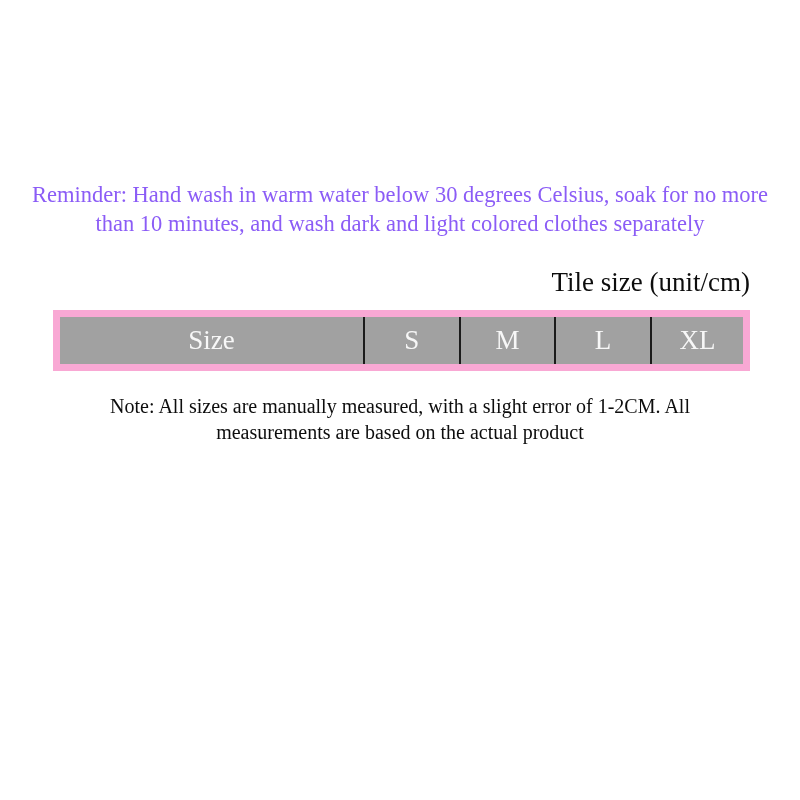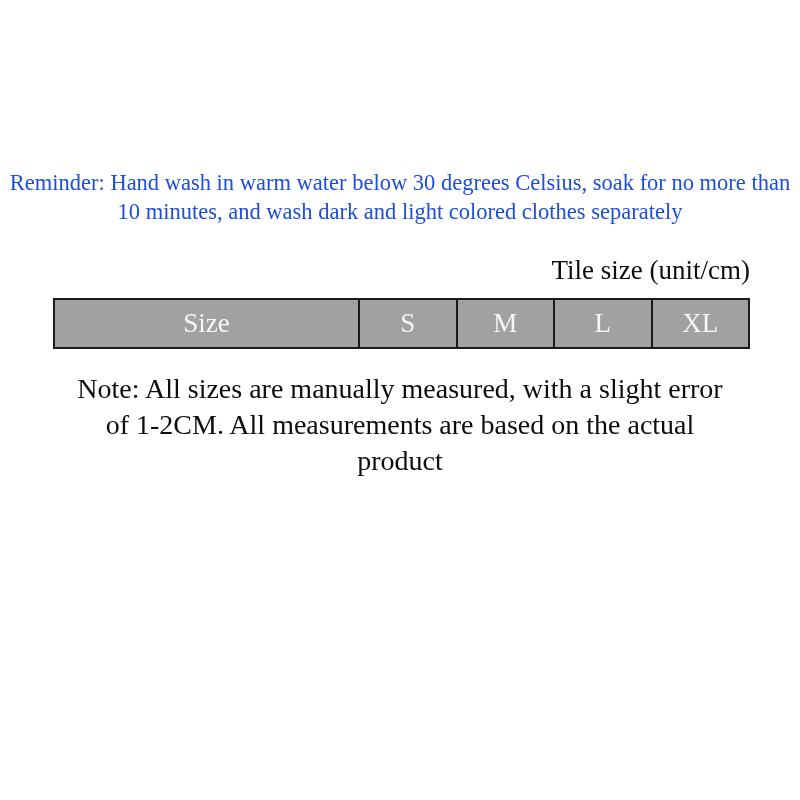--- a/index.html
+++ b/index.html
@@ -10,62 +10,62 @@
   .page {
     position: relative;
     width: 800px;
     height: 800px;
     background: #ffffff;
     font-family: "Liberation Serif", serif;
     color: #0a0a0a;
     overflow: hidden;
   }
   .reminder {
-    margin: 0;
+    margin: 12px;
     padding-top: 168px;
     font-size: 22.5px;
     line-height: 1.3;
     text-align: center;
-    color: #1d4ed8;
+    color: #8b5cf6;
   }
   .content {
     width: 697px;
     margin-left: 53px;
   }
   .table-title {
     margin-top: 28px;
     margin-bottom: 12px;
     font-size: 27px;
     text-align: right;
     color: #0d0d0d;
   }
   table.size-table {
     border-collapse: collapse;
     width: 697px;
     table-layout: fixed;
-    border: 2px solid #f9a8d4;
+    border: 7px solid #f9a8d4;
   }
   table.size-table th,
   table.size-table td {
     border: 2px solid #1b1b1b;
     background: #a1a1a1;
     color: #f7f7f7;
     font-weight: normal;
     font-size: 27px;
     text-align: center;
     height: 47px;
     padding: 0;
   }
   table.size-table .label-col {
     width: 303px;
   }
   .note {
     margin: 22px auto 0 auto;
     max-width: 650px;
-    font-size: 28px;
+    font-size: 20px;
     line-height: 1.3;
     text-align: center;
     color: #0d0d0d;
   }
 </style>
 </head>
 <body>
 
 <div class="page">
   <p class="reminder">Reminder: Hand wash in warm water below 30 degrees Celsius, soak for no more than 10 minutes, and wash dark and light colored clothes separately</p>

